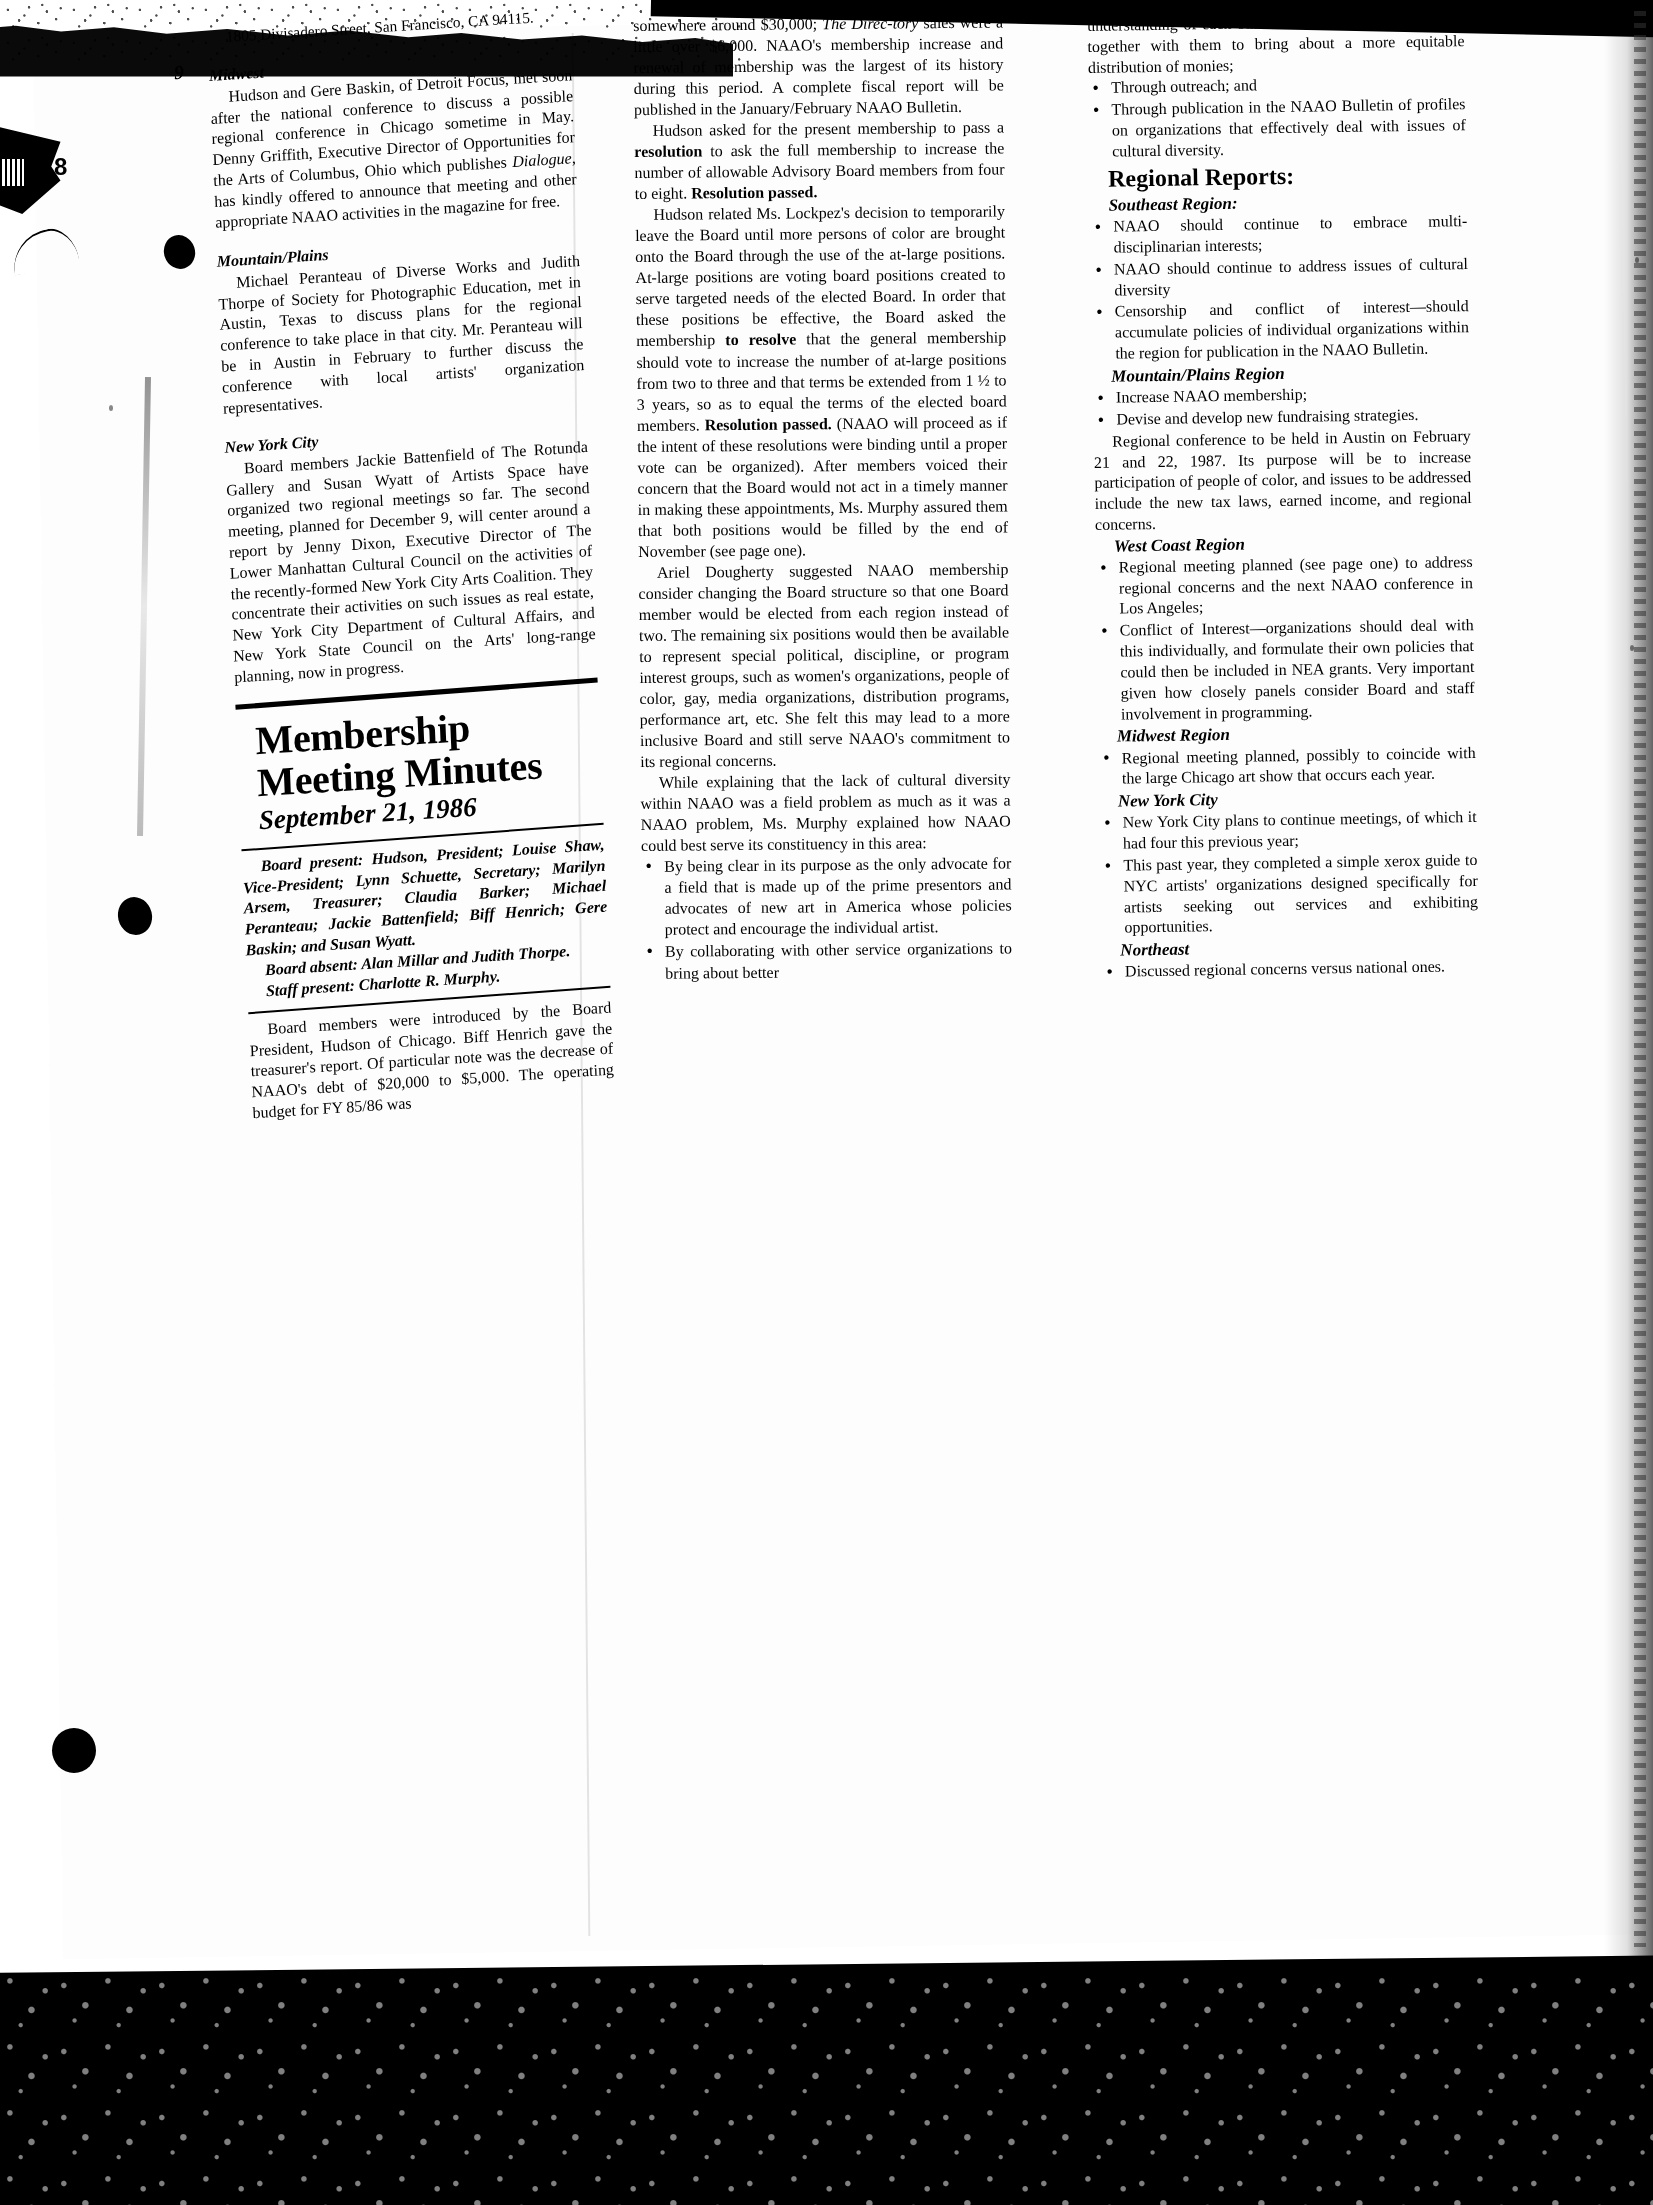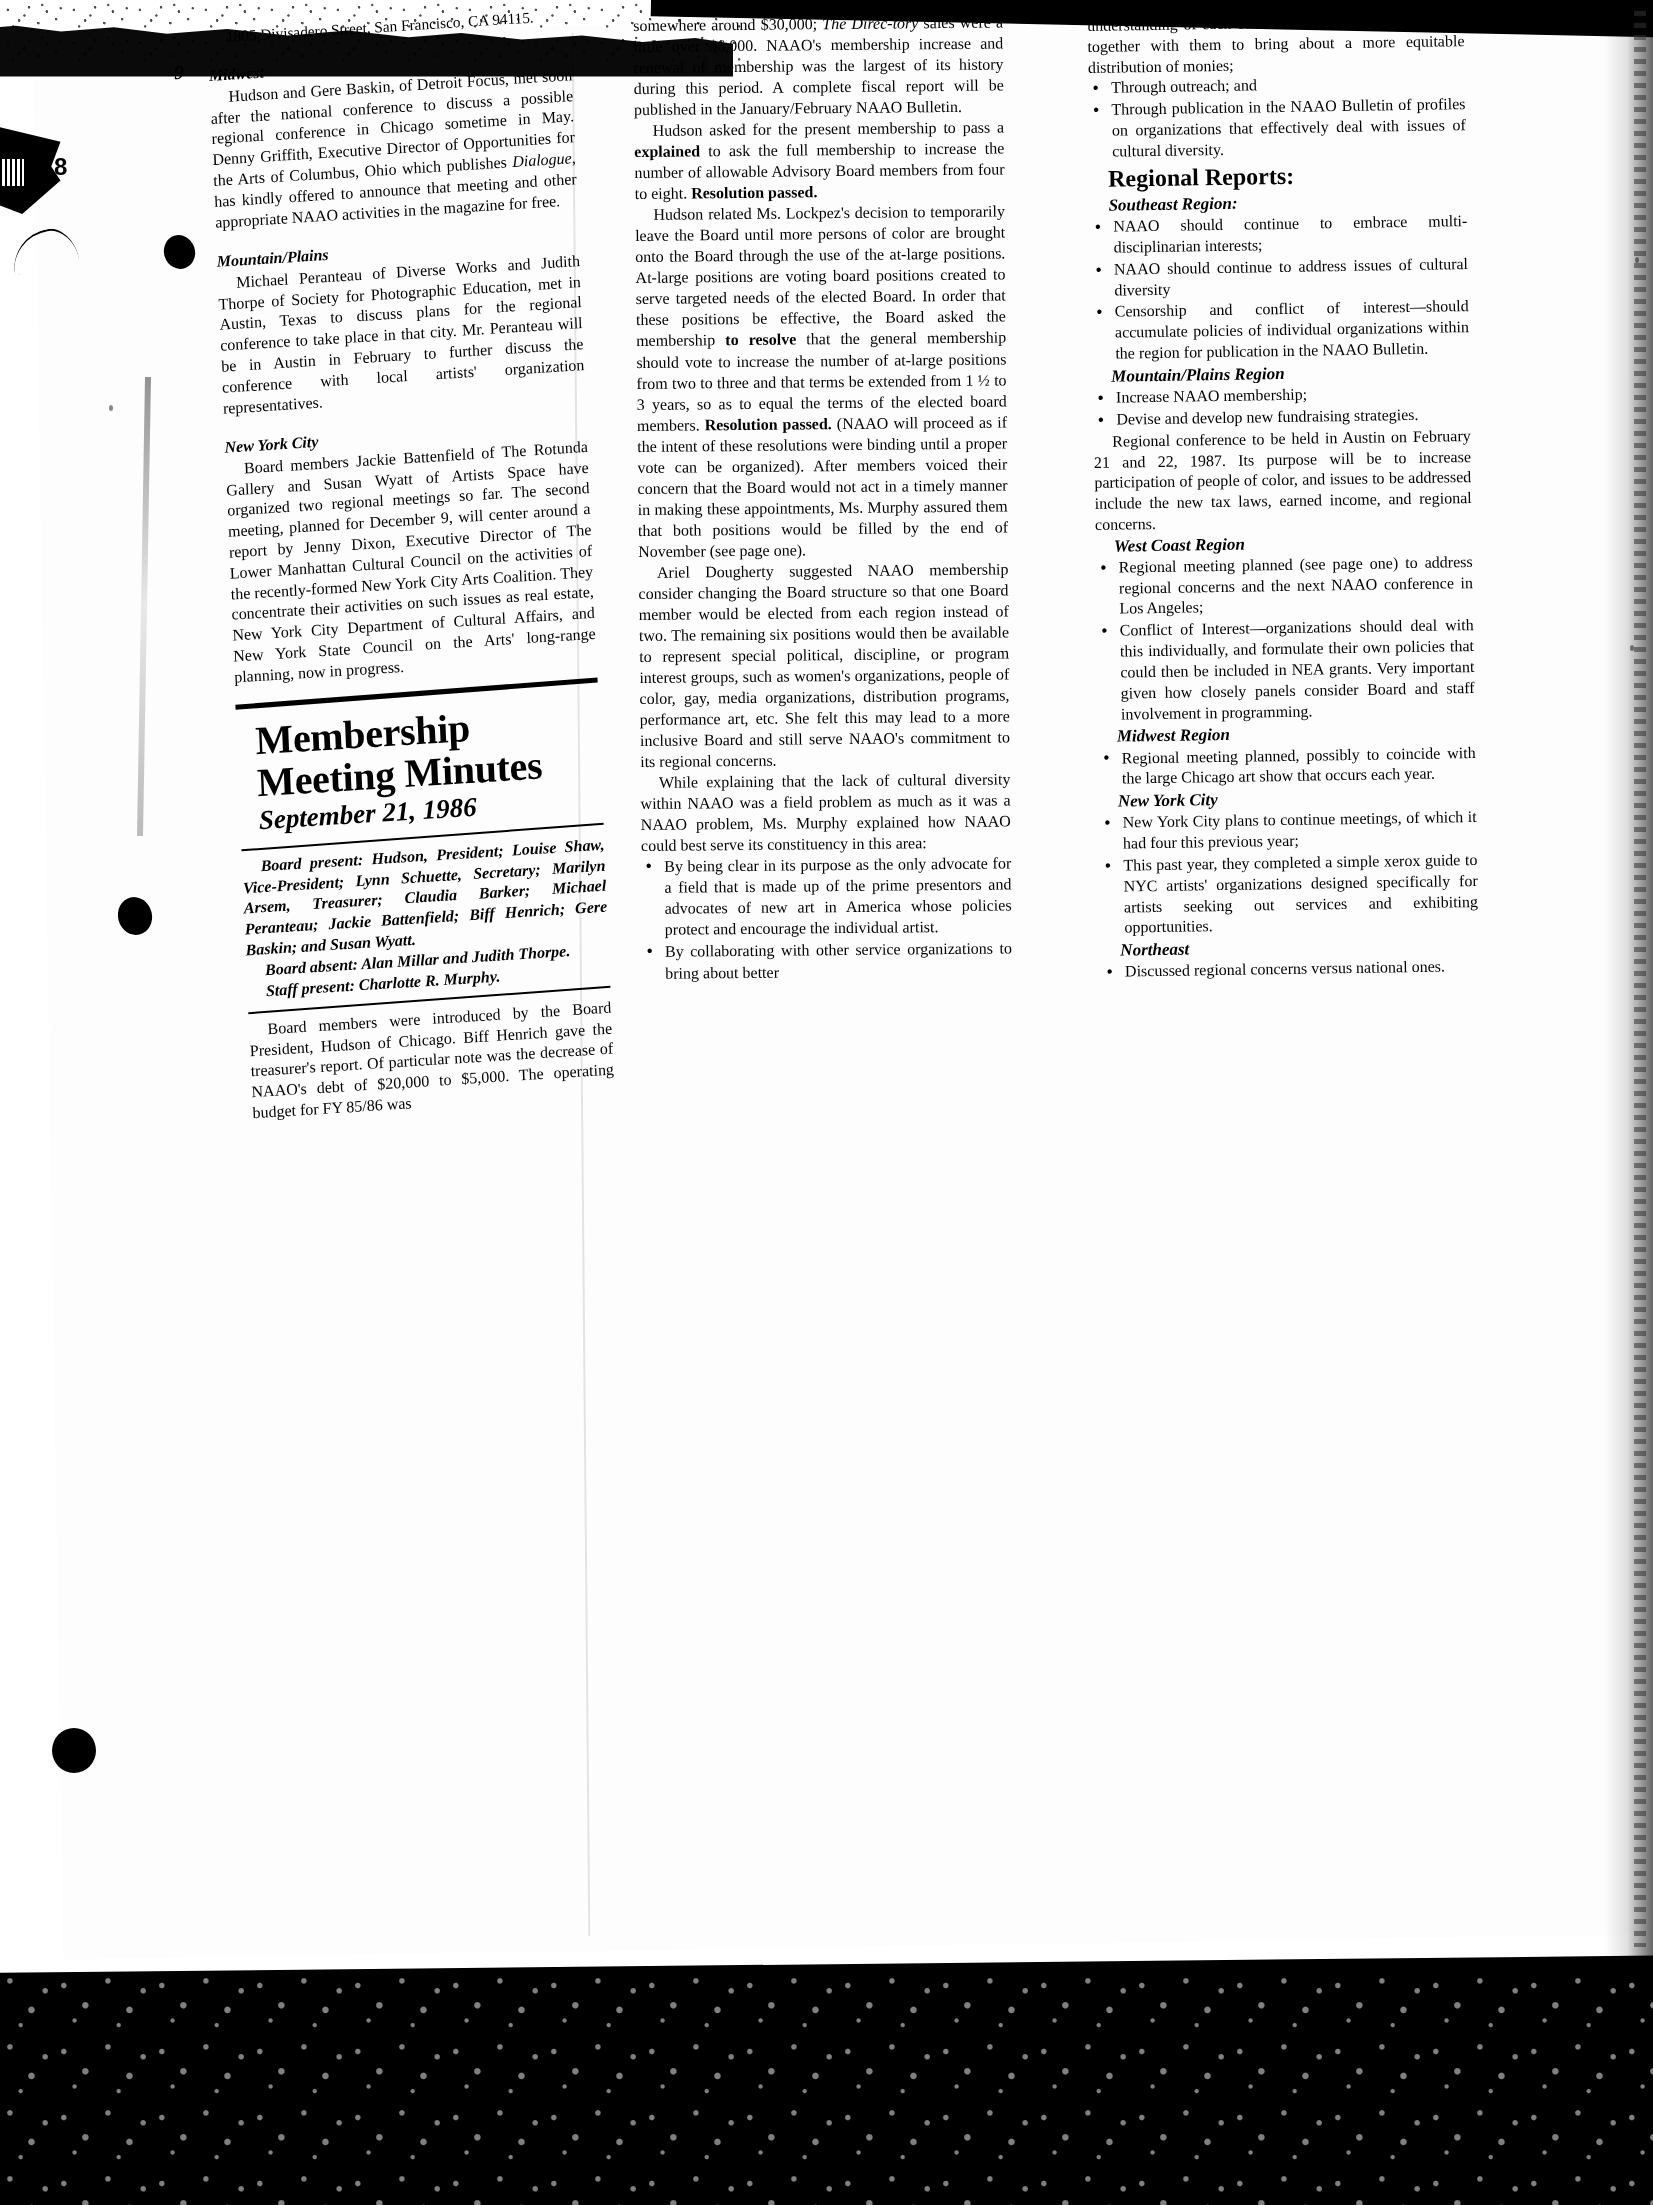--- a/index.html
+++ b/index.html
@@ -370,21 +370,21 @@
 
     <div class="rule-thin"></div>
 
     <p>Board members were introduced by the Board President, Hudson of Chicago. Biff Henrich gave the treasurer's report. Of particular note was the decrease of NAAO's debt of $20,000 to $5,000. The operating budget for FY 85/86 was</p>
   </div>
 
   <div class="col" id="col-mid">
 
     <p class="noindent"><span>somewhere around $30,000; </span><i class="ital">The Direc-tory</i><span> sales were a little over $6,000. NAAO's membership increase and renewal of membership was the largest of its history during this period. A complete fiscal report will be published in the January/February NAAO Bulletin.</span></p>
 
-    <p><span>Hudson asked for the present membership to pass a </span><b class="bold">explained</b><span> to ask the full membership to increase the number of allowable Advisory Board members from four to eight. </span><b class="strike-bold">Resolution passed.</b></p>
+    <p><span>Hudson asked for the present membership to pass a </span><b class="bold">resolution</b><span> to ask the full membership to increase the number of allowable Advisory Board members from four to eight. </span><b class="strike-bold">Resolution passed.</b></p>
 
     <p><span>Hudson related Ms. Lockpez's decision to temporarily leave the Board until more persons of color are brought onto the Board through the use of the at-large positions. At-large positions are voting board positions created to serve targeted needs of the elected Board. In order that these positions be effective, the Board asked the membership </span><b class="bold">to resolve</b><span> that the general membership should vote to increase the number of at-large positions from two to three and that terms be extended from 1 ½ to 3 years, so as to equal the terms of the elected board members. </span><b class="bold">Resolution passed.</b><span> (NAAO will proceed as if the intent of these resolutions were binding until a proper vote can be organized). After members voiced their concern that the Board would not act in a timely manner in making these appointments, Ms. Murphy assured them that both positions would be filled by the end of November (see page one).</span></p>
 
     <p>Ariel Dougherty suggested NAAO membership consider changing the Board structure so that one Board member would be elected from each region instead of two. The remaining six positions would then be available to represent special political, discipline, or program interest groups, such as women's organizations, people of color, gay, media organizations, distribution programs, performance art, etc. She felt this may lead to a more inclusive Board and still serve NAAO's commitment to its regional concerns.</p>
 
     <p>While explaining that the lack of cultural diversity within NAAO was a field problem as much as it was a NAAO problem, Ms. Murphy explained how NAAO could best serve its constituency in this area:</p>
 
     <ul class="bullets">
       <li>By being clear in its purpose as the only advocate for a field that is made up of the prime presentors and advocates of new art in America whose policies protect and encourage the individual artist.</li>
       <li>By collaborating with other service organizations to bring about better</li>

